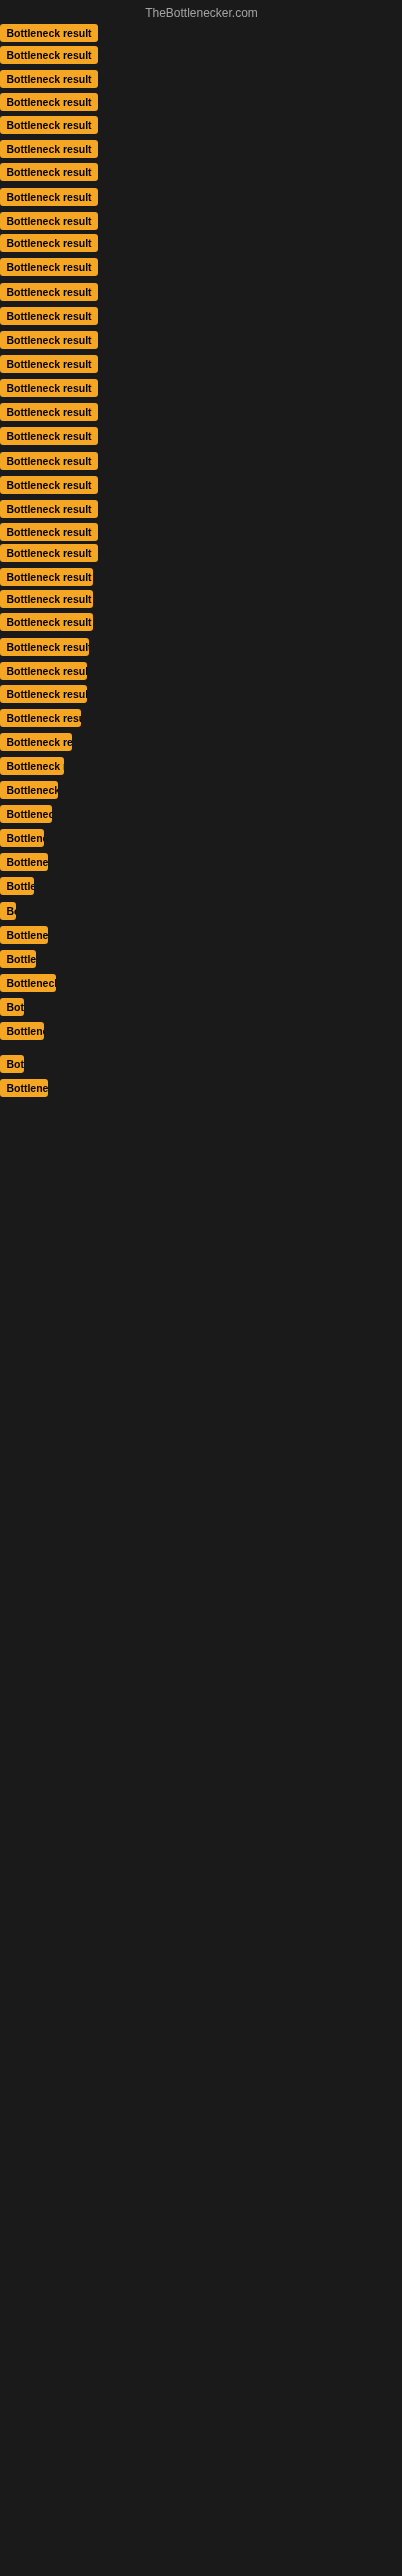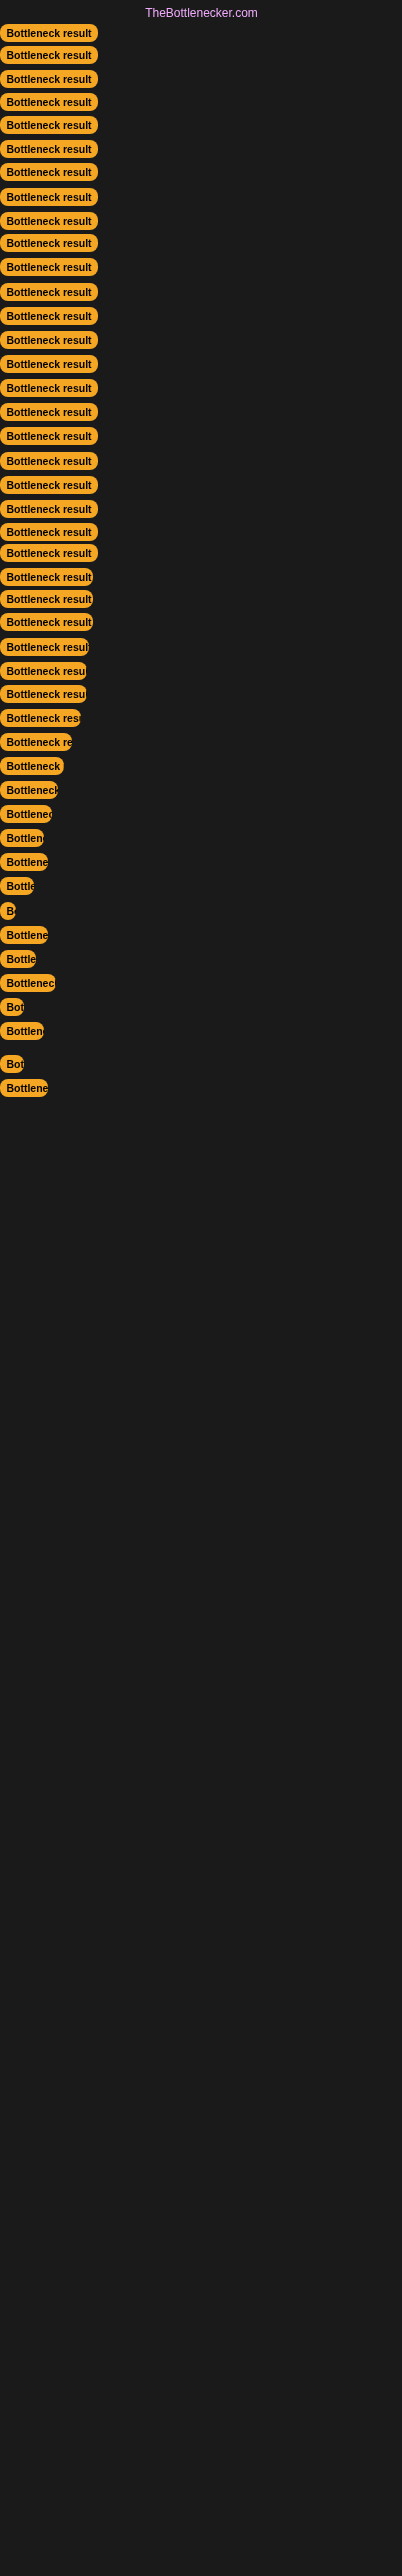--- a/index.html
+++ b/index.html
@@ -11,34 +11,34 @@
     body {
       background-color: #1a1a1a;
       width: 403px;
       min-height: 2576px;
       font-family: Arial, sans-serif;
       position: relative;
     }
 
     .site-title {
       text-align: center;
-      color: #f0abfc;
+      color: #a3a3a3;
       font-size: 12px;
       padding: 6.4px 0 9.7px 0;
       font-weight: normal;
     }
 
     .bottleneck-badge {
       display: inline-block;
       background-color: #f5a623;
       color: #000000;
       font-size: 10.5px;
       font-weight: bold;
       padding: 3.2px 6.4px;
-      border-radius: 8px;
+      border-radius: 3px;
       white-space: nowrap;
       overflow: hidden;
     }
 
     .badge-container {
       position: absolute;
       left: 0;
     }
   </style>
 </head>

